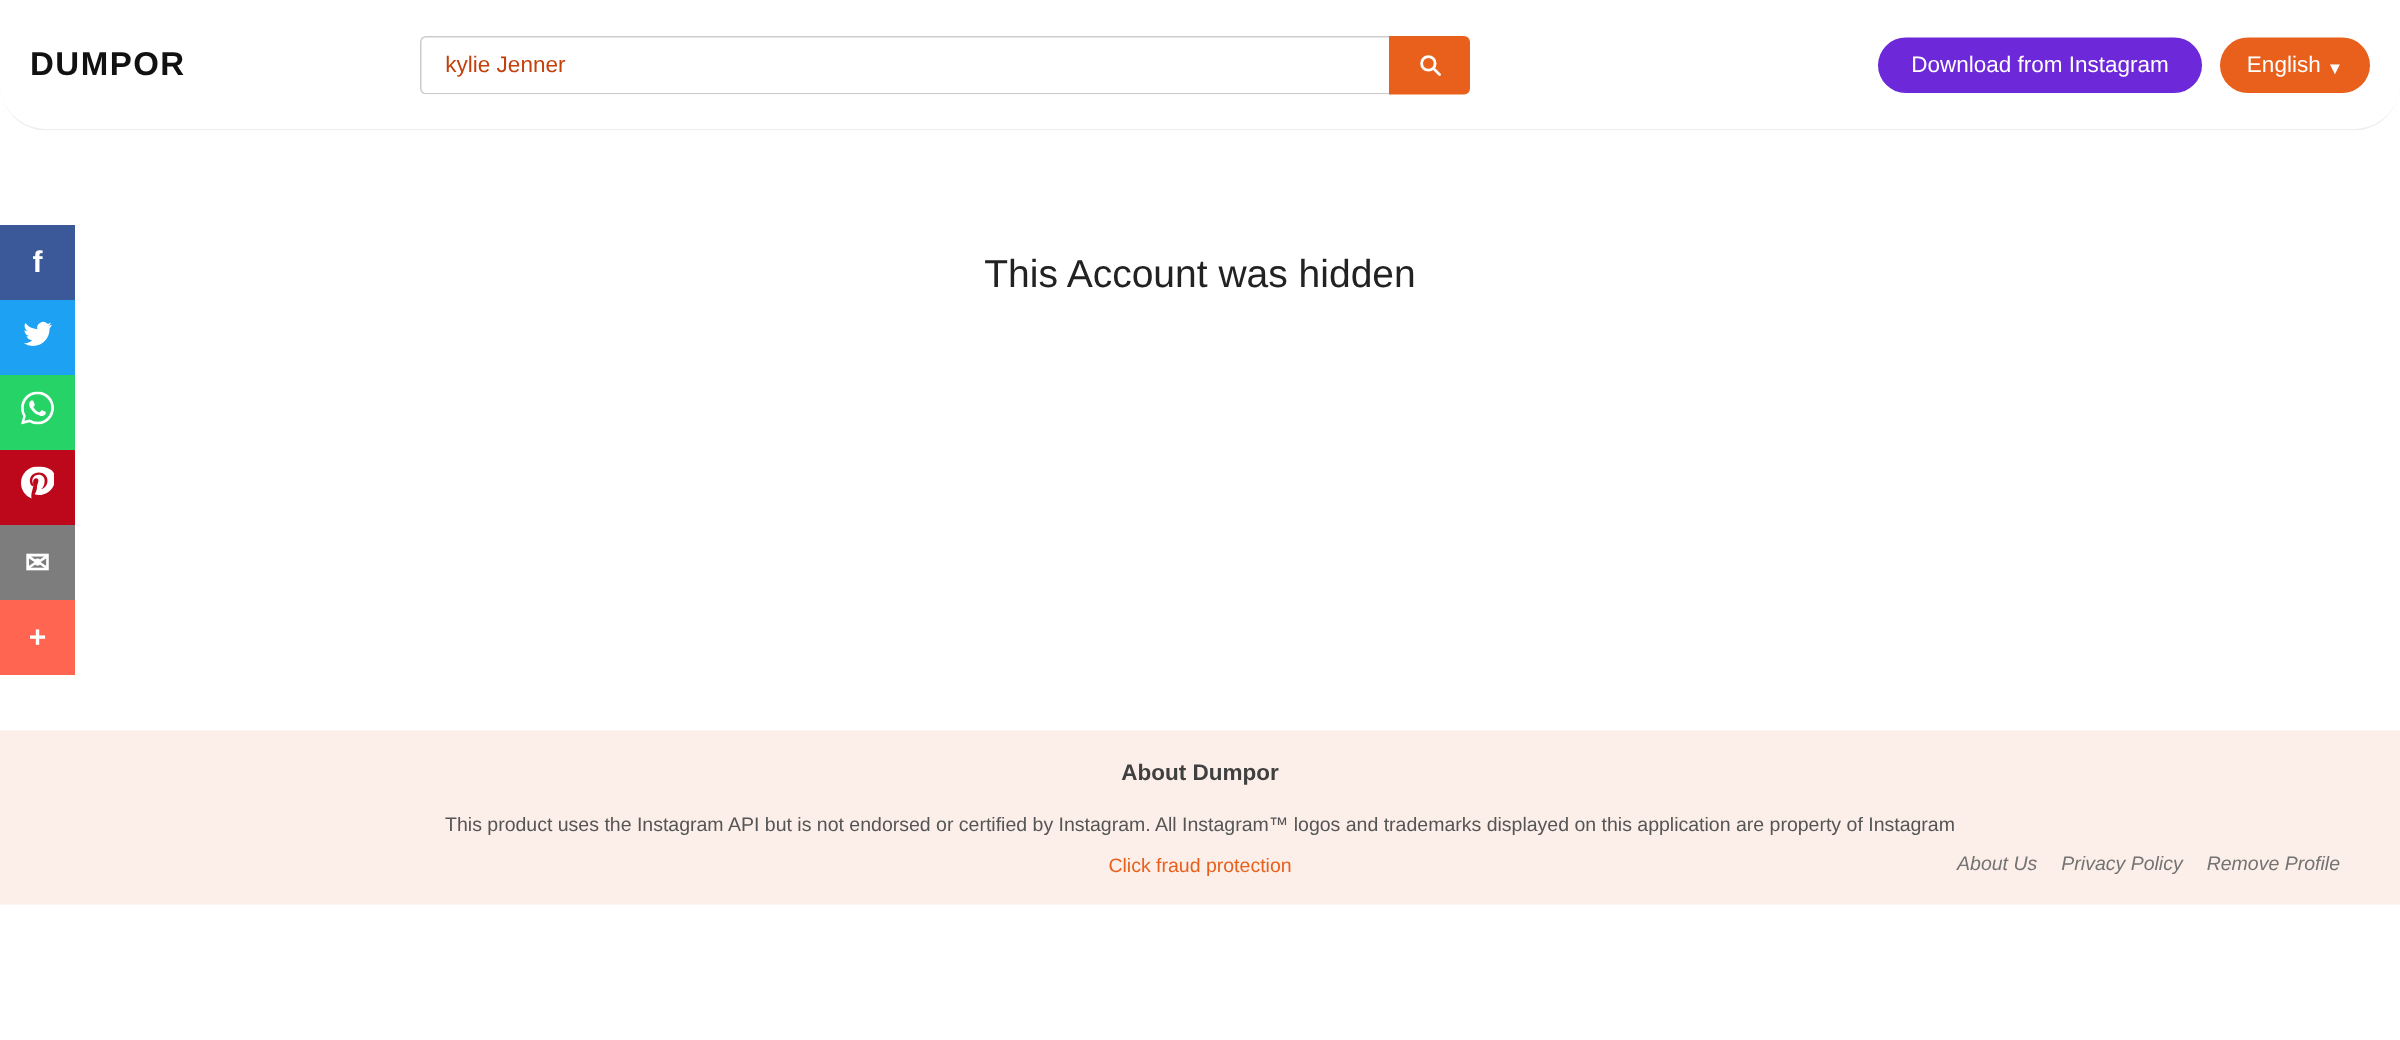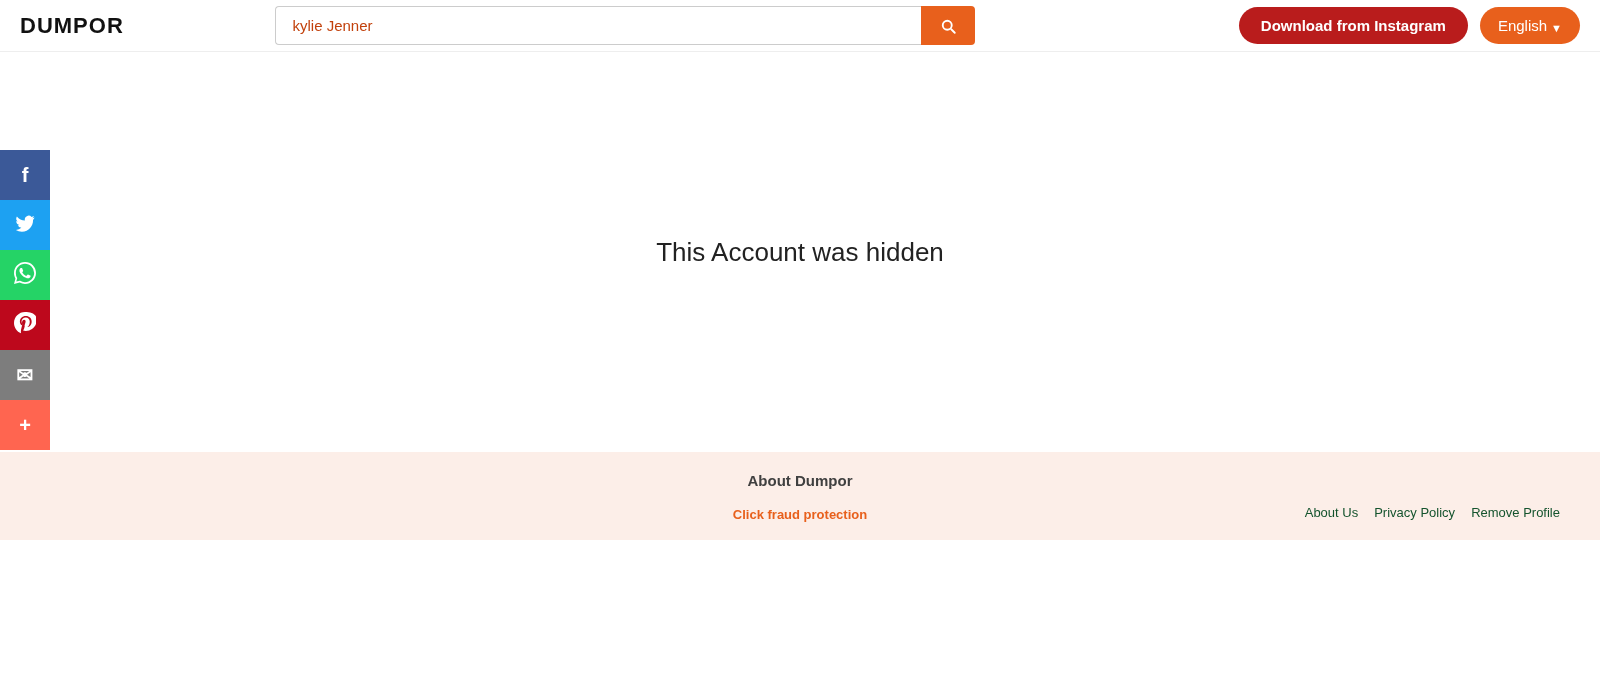--- a/index.html
+++ b/index.html
@@ -7,21 +7,22 @@
 
     
     .header {
       display: flex;
       align-items: center;
       padding: 10px 20px;
       border-bottom: 1px solid #eee;
       background: #fff;
       position: relative;
       z-index: 10;
-      height: 52px;
+      height: 87px;
+      border-radius: 31px;
     }
     .logo {
       font-weight: 900;
       font-size: 22px;
       color: #111;
       letter-spacing: 1px;
       text-decoration: none;
       margin-right: 20px;
       white-space: nowrap;
     }
@@ -52,29 +53,29 @@
       justify-content: center;
     }
     .search-btn svg { width: 18px; height: 18px; fill: #fff; }
     .header-actions {
       display: flex;
       align-items: center;
       gap: 12px;
       margin-left: auto;
     }
     .download-btn {
-      background: #b91c1c;
+      background: #6d28d9;
       color: #fff;
       border: none;
       border-radius: 50px;
       padding: 10px 22px;
       font-size: 15px;
       cursor: pointer;
       white-space: nowrap;
-      font-weight: 700;
+      font-weight: 400;
     }
     .lang-btn {
       background: #e8601c;
       color: #fff;
       border: none;
       border-radius: 50px;
       padding: 10px 18px;
       font-size: 15px;
       cursor: pointer;
       display: flex;
@@ -108,21 +109,20 @@
     .social-btn.whatsapp { background: #25d366; }
     .social-btn.pinterest { background: #bd081c; }
     .social-btn.email { background: #7d7d7d; }
     .social-btn.more { background: #ff6550; }
 
     
     .main-content {
       margin-left: 0;
       min-height: 400px;
       display: flex;
-      align-items: center;
       justify-content: center;
     }
     .hidden-message {
       font-size: 26px;
       color: #222;
       font-weight: 400;
       text-align: center;
       padding: 80px 20px;
     }
 
@@ -139,37 +139,38 @@
       margin-bottom: 16px;
     }
     .footer-desc {
       font-size: 13px;
       color: #555;
       margin-bottom: 8px;
       line-height: 1.5;
     }
     .footer-fraud-link {
       color: #e8601c;
-      font-weight: 700;
+      font-weight: 400;
       font-size: 13px;
       cursor: pointer;
       text-decoration: none;
     }
     .footer-links {
       display: flex;
       justify-content: flex-end;
       gap: 16px;
       margin-top: -18px;
       padding-right: 20px;
     }
     .footer-link {
-      color: #14532d;
+      color: #737373;
       font-size: 13px;
       cursor: pointer;
       text-decoration: none;
+      font-style: italic;
     }
   </style>
 </head>
 <body>
 
 <header class="header">
   <a class="logo">DUMPOR</a>
   <div class="search-container">
     <input class="search-input" type="text" value="kylie Jenner" placeholder="Search" style="">
     <button class="search-btn">
@@ -219,19 +220,20 @@
     <span>+</span>
   </div>
 </div>
 
 <main class="main-content">
   <div class="hidden-message">This Account was hidden</div>
 </main>
 
 <footer class="footer">
   <div class="footer-title">About Dumpor</div>
+  <div class="footer-desc">This product uses the Instagram API but is not endorsed or certified by Instagram. All Instagram™ logos and trademarks displayed on this application are property of Instagram</div>
   <a class="footer-fraud-link">Click fraud protection</a>
   <div class="footer-links">
     <a class="footer-link">About Us</a>
     <a class="footer-link">Privacy Policy</a>
     <a class="footer-link">Remove Profile</a>
   </div>
 </footer>
 
 </body></html>

